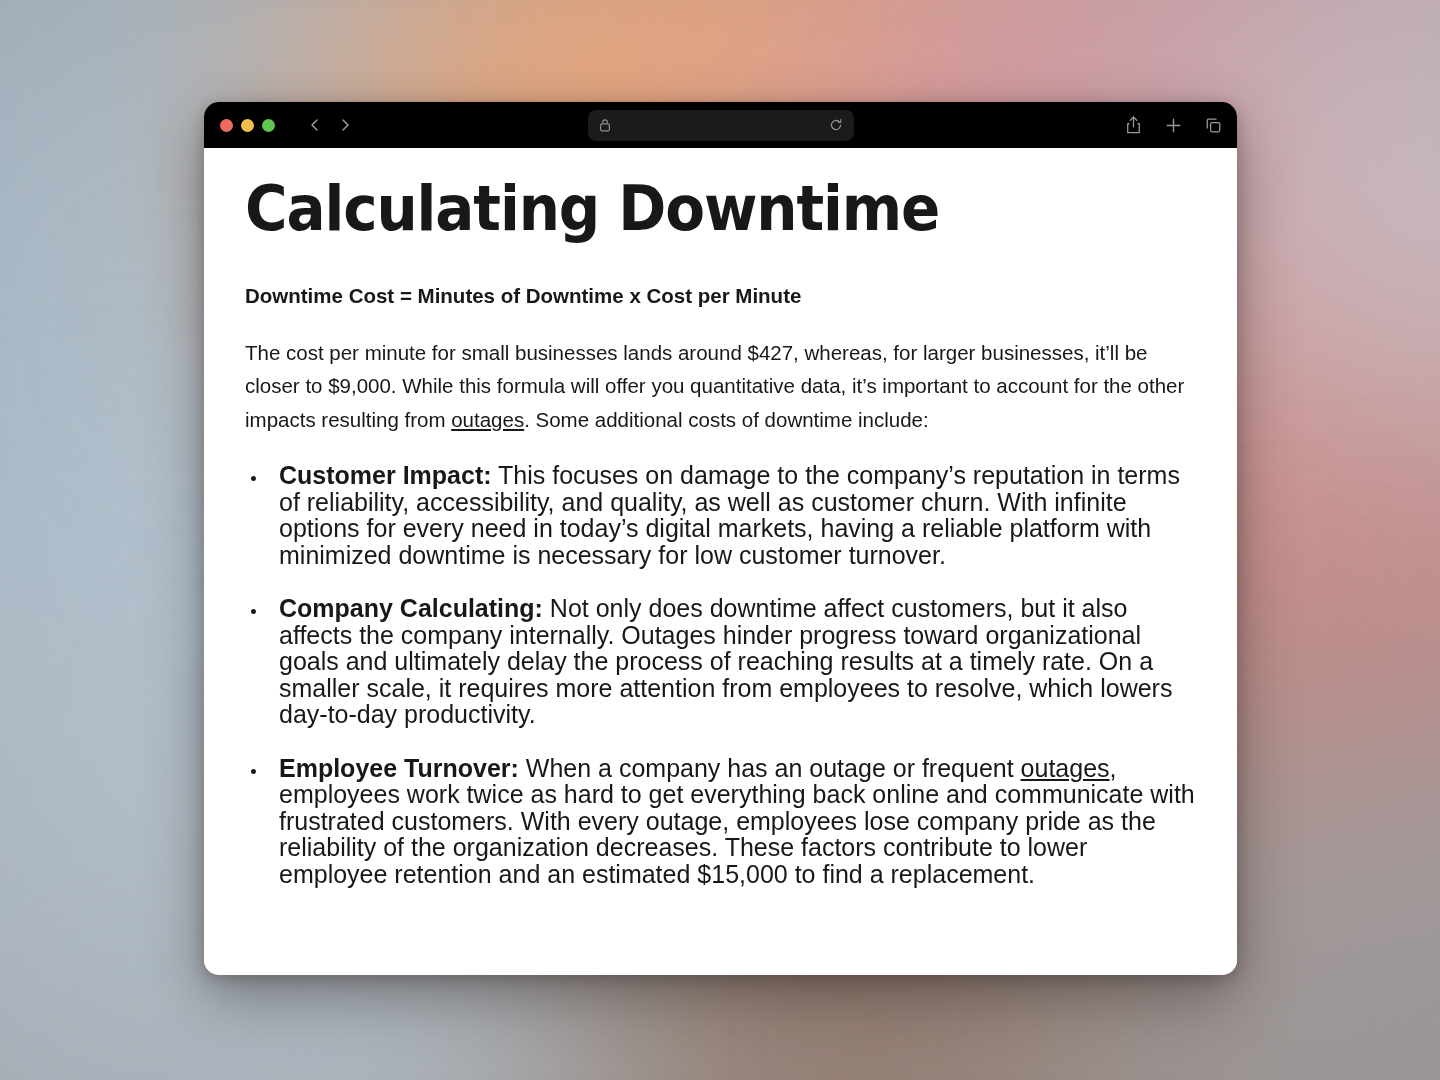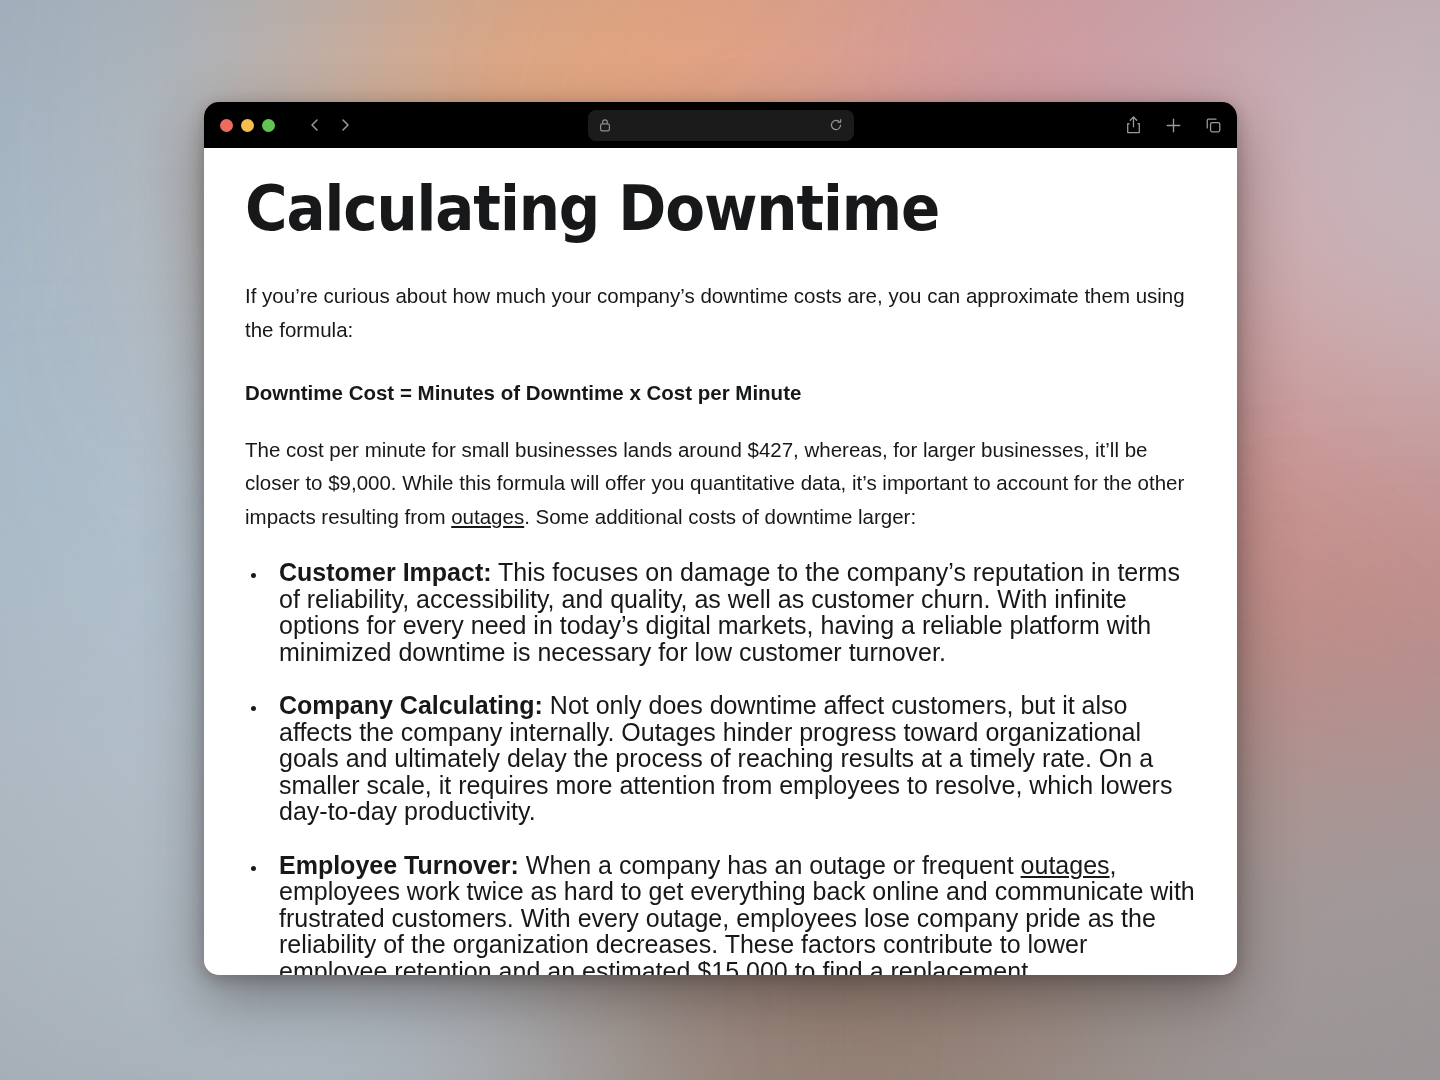--- a/index.html
+++ b/index.html
@@ -298,26 +298,25 @@
           <rect x="6.9" y="6.9" width="9.7" height="9.7" rx="1.6"></rect>
         </svg>
       </span>
     </div>
   </div>
 
   <div id="page-content">
 
     <h1 id="page-title">Calculating Downtime</h1>
 
-    <p class="body-text lead">If you’re curious about how much your company’s downtime costs are, you can approximate them using the formula:</p>
 
     <p class="body-text formula">Downtime Cost = Minutes of Downtime x Cost per Minute</p>
 
     <p class="body-text">
-      <span>The cost per minute for small businesses lands around $427, whereas, for larger businesses, it’ll be closer to $9,000. While this formula will offer you quantitative data, it’s important to account for the other impacts resulting from </span><a class="inline-link" href="#">outages</a><span>. Some additional costs of downtime larger:</span>
+      <span>The cost per minute for small businesses lands around $427, whereas, for larger businesses, it’ll be closer to $9,000. While this formula will offer you quantitative data, it’s important to account for the other impacts resulting from </span><a class="inline-link" href="#">outages</a><span>. Some additional costs of downtime include:</span>
     </p>
 
     <ul id="cost-list">
 
       <li>
         <span class="term">Customer Impact:</span><span> This focuses on damage to the company’s reputation in terms of reliability, accessibility, and quality, as well as customer churn. With infinite options for every need in today’s digital markets, having a reliable platform with minimized downtime is necessary for low customer turnover.</span>
       </li>
 
       <li>
         <span class="term">Company Calculating:</span><span> Not only does downtime affect customers, but it also affects the company internally. Outages hinder progress toward organizational goals and ultimately delay the process of reaching results at a timely rate. On a smaller scale, it requires more attention from employees to resolve, which lowers day-to-day productivity.</span>

